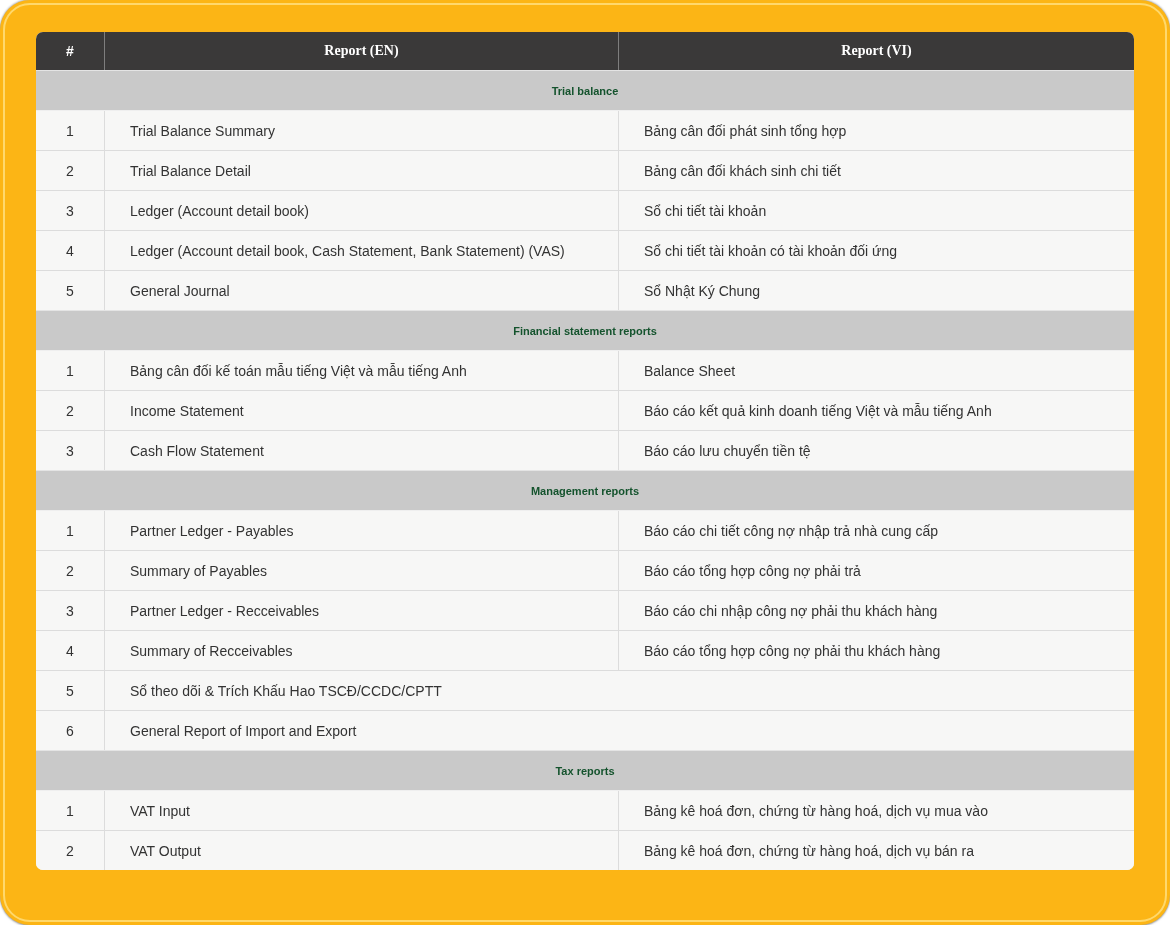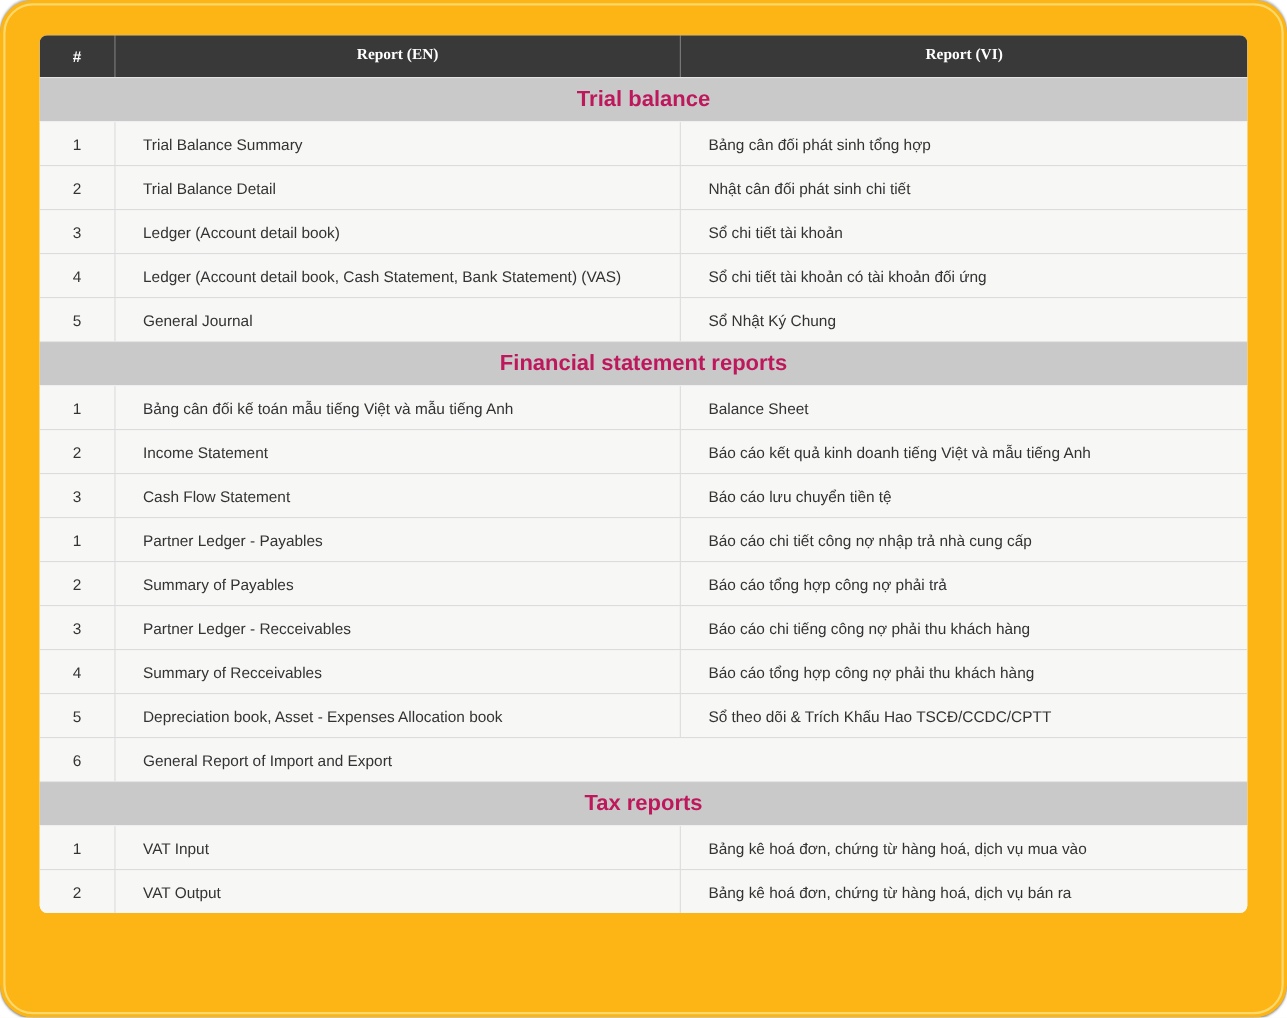--- a/index.html
+++ b/index.html
@@ -42,23 +42,23 @@
     color: var(--header_text, #FFFFFF);
     font-size: 14px;
     font-weight: bold;
     display: flex; align-items: center; justify-content: center;
   }
   .header-cell + .header-cell { border-left: 1px solid rgba(255,255,255,.35); font-family: Liberation Serif, serif; }
   .section-row {
     background: var(--section_bg, #C9C9C9);
     height: 40px;
     display: flex; align-items: center; justify-content: center;
-    font-size: 20px;
+    font-size: 11px;
     font-weight: bold;
-    color: #be185d;
+    color: #14532d;
     border-top: 1px solid #E4E4E4;
   }
   .data-row {
     background: var(--row_bg, #F7F7F6);
     height: 40px;
     border-top: 1px solid var(--divider, #DCDCDC);
   }
   .section-row + .data-row { border-top: 1px solid #EFEFEF; }
   .cell {
     display: flex; align-items: center;
@@ -84,21 +84,21 @@
     <div id="table-body">
         <div class="section-row">Trial balance</div>
         <div class="row data-row">
           <div class="cell cell-num">1</div>
           <div class="cell cell-en">Trial Balance Summary</div>
           <div class="cell cell-vi">Bảng cân đối phát sinh tổng hợp</div>
         </div>
         <div class="row data-row">
           <div class="cell cell-num">2</div>
           <div class="cell cell-en">Trial Balance Detail</div>
-          <div class="cell cell-vi">Nhật cân đối phát sinh chi tiết</div>
+          <div class="cell cell-vi">Bảng cân đối khách sinh chi tiết</div>
         </div>
         <div class="row data-row">
           <div class="cell cell-num">3</div>
           <div class="cell cell-en">Ledger (Account detail book)</div>
           <div class="cell cell-vi">Sổ chi tiết tài khoản</div>
         </div>
         <div class="row data-row">
           <div class="cell cell-num">4</div>
           <div class="cell cell-en">Ledger (Account detail book, Cash Statement, Bank Statement) (VAS)</div>
           <div class="cell cell-vi">Sổ chi tiết tài khoản có tài khoản đối ứng</div>
@@ -117,43 +117,43 @@
         <div class="row data-row">
           <div class="cell cell-num">2</div>
           <div class="cell cell-en">Income Statement</div>
           <div class="cell cell-vi">Báo cáo kết quả kinh doanh tiếng Việt và mẫu tiếng Anh</div>
         </div>
         <div class="row data-row">
           <div class="cell cell-num">3</div>
           <div class="cell cell-en">Cash Flow Statement</div>
           <div class="cell cell-vi">Báo cáo lưu chuyển tiền tệ</div>
         </div>
+        <div class="section-row">Management reports</div>
         <div class="row data-row">
           <div class="cell cell-num">1</div>
           <div class="cell cell-en">Partner Ledger - Payables</div>
           <div class="cell cell-vi">Báo cáo chi tiết công nợ nhập trả nhà cung cấp</div>
         </div>
         <div class="row data-row">
           <div class="cell cell-num">2</div>
           <div class="cell cell-en">Summary of Payables</div>
           <div class="cell cell-vi">Báo cáo tổng hợp công nợ phải trả</div>
         </div>
         <div class="row data-row">
           <div class="cell cell-num">3</div>
           <div class="cell cell-en">Partner Ledger - Recceivables</div>
-          <div class="cell cell-vi">Báo cáo chi tiếng công nợ phải thu khách hàng</div>
+          <div class="cell cell-vi">Báo cáo chi nhập công nợ phải thu khách hàng</div>
         </div>
         <div class="row data-row">
           <div class="cell cell-num">4</div>
           <div class="cell cell-en">Summary of  Recceivables</div>
           <div class="cell cell-vi">Báo cáo tổng hợp công nợ phải thu khách hàng</div>
         </div>
         <div class="row data-row">
           <div class="cell cell-num">5</div>
-          <div class="cell cell-en">Depreciation book, Asset - Expenses Allocation book</div>
           <div class="cell cell-vi">Sổ theo dõi &amp; Trích Khấu Hao TSCĐ/CCDC/CPTT</div>
         </div>
         <div class="row data-row">
           <div class="cell cell-num">6</div>
           <div class="cell cell-en">General Report of Import and Export</div>
         </div>
         <div class="section-row">Tax reports</div>
         <div class="row data-row">
           <div class="cell cell-num">1</div>
           <div class="cell cell-en">VAT Input</div>

